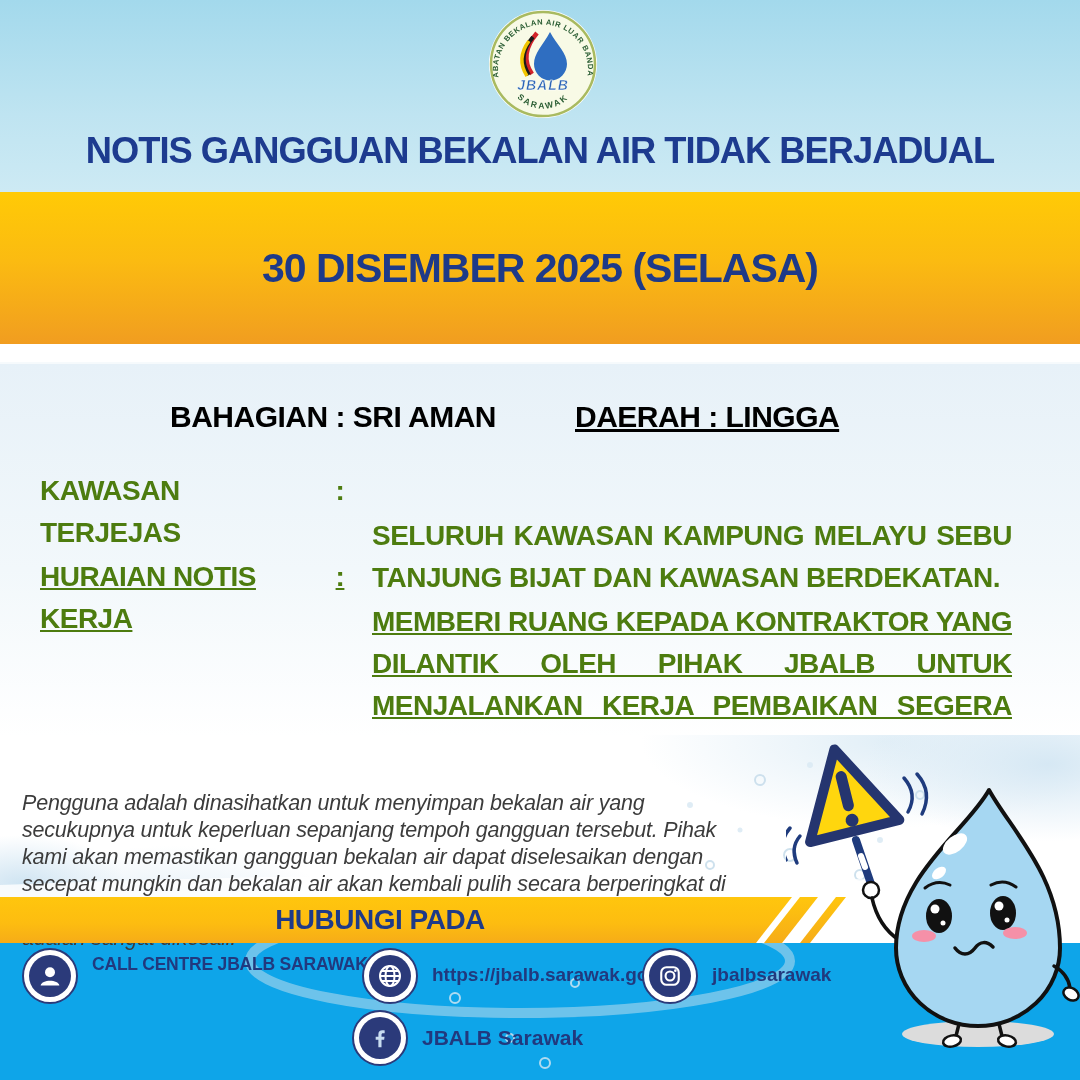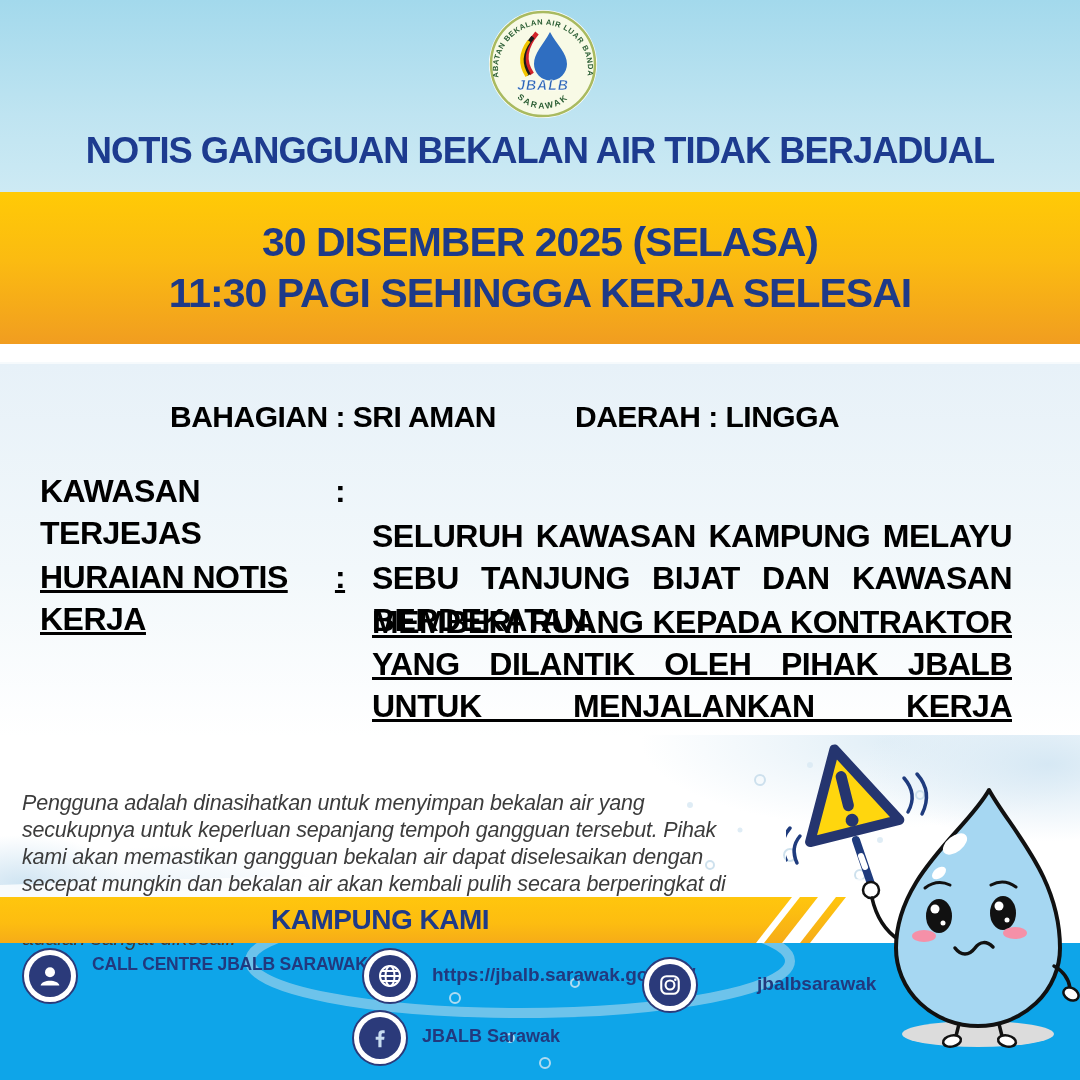--- a/index.html
+++ b/index.html
@@ -24,26 +24,26 @@
     background:linear-gradient(180deg,#ffca06 0%,#fbbb11 45%,#f19d20 100%);
     display:flex;flex-direction:column;align-items:center;justify-content:center;gap:4px;
   }
   .date-line{font-size:41px;font-weight:bold;color:#1e3a88;letter-spacing:-1px;}
 
   
   .body-band{top:362px;height:373px;background:linear-gradient(180deg,#e7f1f8 0%,#f2f8fb 55%,#ffffff 100%);border-top:2px solid #f6fafc;}
   .region-row{position:absolute;top:400px;left:0;width:1080px;}
   .region-item{position:absolute;top:0;font-size:30px;font-weight:bold;color:#000000;letter-spacing:-0.5px;white-space:nowrap;}
   .region-bahagian{left:170px;}
-  .region-daerah{left:575px;}
+  .region-daerah{left:575px;text-decoration:underline;}
 
   .detail-row{
     position:absolute;left:40px;width:972px;
     display:grid;grid-template-columns:268px 64px 640px;
-    color:#000000;font-weight:bold;font-size:32px;letter-spacing:-0.5px;line-height:42px;
+    color:#4d7c0f;font-weight:bold;font-size:28px;letter-spacing:-0.5px;line-height:42px;
   }
   .detail-row .colon{text-align:center;}
   .detail-row .value{text-align:justify;margin-top:45px;}
   .row-kawasan{top:470px;}
   .row-huraian{top:556px;text-decoration:underline;}
 
   
   .splash{
     top:735px;height:162px;
     background:
@@ -84,24 +84,24 @@
   }
   .contact-icon .inner{
     width:42px;height:42px;border-radius:50%;background:#2b3a7a;
     display:flex;align-items:center;justify-content:center;
   }
   .contact-text{margin-left:14px;font-weight:bold;color:#21397e;}
   .contact-call{left:22px;top:5px;}
   .contact-call .contact-text{font-size:17.5px;line-height:23px;margin-top:5px;letter-spacing:-0.2px;}
   .contact-web{left:362px;top:5px;}
   .contact-web .contact-text{font-size:19px;margin-top:16px;}
-  .contact-ig{left:642px;top:14px;gap:45px;}
+  .contact-ig{left:642px;top:5px;}
   .contact-ig .contact-text{font-size:19px;margin-top:16px;}
   .contact-fb{left:352px;top:67px;}
-  .contact-fb .contact-text{font-size:18px;margin-top:16px;}
+  .contact-fb .contact-text{font-size:21px;margin-top:16px;}
 
   .mascot{position:absolute;left:786px;top:734px;width:294px;height:346px;z-index:5;}
   .deco{position:absolute;pointer-events:none;}
 </style>
 </head>
 <body>
 
 <div class="poster">
 
   <div class="band sky"></div>
@@ -127,21 +127,20 @@
 
       <path d="M63 24 C56 37 47 45 47 56 a 16.5 16.5 0 0 0 33 0 C80 45 70 37 63 24 Z" fill="#2f6ec1"></path>
       <text x="56" y="82" text-anchor="middle" font-size="14" font-weight="bold" font-style="italic" fill="#2b65b5" stroke="#ffffff" stroke-width="0.4" letter-spacing="1">JBALB</text>
     </svg>
   </div>
 
   <div class="main-title">NOTIS GANGGUAN BEKALAN AIR TIDAK BERJADUAL</div>
 
   <div class="band date-band">
     <div class="date-line">30 DISEMBER 2025 (SELASA)</div>
-    <div class="date-line">11:30 PAGI SEHINGGA KERJA SELESAI</div>
   </div>
 
   <div class="band body-band"></div>
 
   <div class="region-row">
     <span class="region-item region-bahagian">BAHAGIAN : SRI AMAN</span>
     <span class="region-item region-daerah">DAERAH : LINGGA</span>
   </div>
 
   <div class="detail-row row-kawasan">
@@ -171,21 +170,21 @@
           <circle cx="740" cy="95" r="2.5"></circle>
         <circle cx="810" cy="30" r="3"></circle>
           <circle cx="880" cy="105" r="3"></circle>
       </g>
       <path d="M0 150 Q 540 128 1080 152 L1080 162 L0 162 Z" fill="#ffffff" opacity="0.8"></path>
     </svg>
   </div>
   <div class="advisory">Pengguna adalah dinasihatkan untuk menyimpan bekalan air yang secukupnya untuk keperluan sepanjang tempoh gangguan tersebut. Pihak kami akan memastikan gangguan bekalan air dapat diselesaikan dengan secepat mungkin dan bekalan air akan kembali pulih secara berperingkat di kawasan yang terjejas. Segala kesulitan yang timbul akibat gangguan ini adalah sangat dikesali.</div>
 
   <div class="band gold-banner">
-    <span class="heading">KAMPUNG KAMI</span>
+    <span class="heading">HUBUNGI PADA</span>
   </div>
   <div class="stripe stripe-1"></div>
   <div class="stripe stripe-2"></div>
 
   <div class="band contact">
     <svg class="deco" width="1080" height="137" viewBox="0 0 1080 137" style="left:0;top:0;">
       <ellipse cx="520" cy="18" rx="270" ry="52" fill="none" stroke="#e3e8ee" stroke-width="10" opacity="0.45"></ellipse>
       <g fill="none" stroke="#d8e8f2" stroke-width="2" opacity="0.8">
         <circle cx="455" cy="55" r="5"></circle>
           <circle cx="510" cy="95" r="4"></circle>

